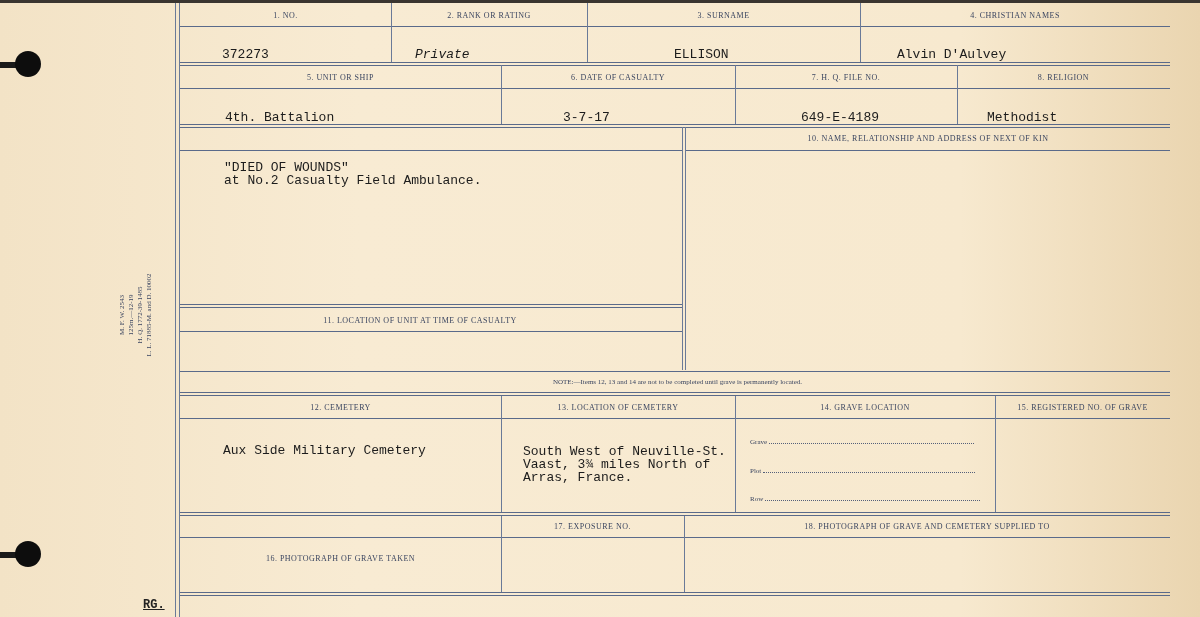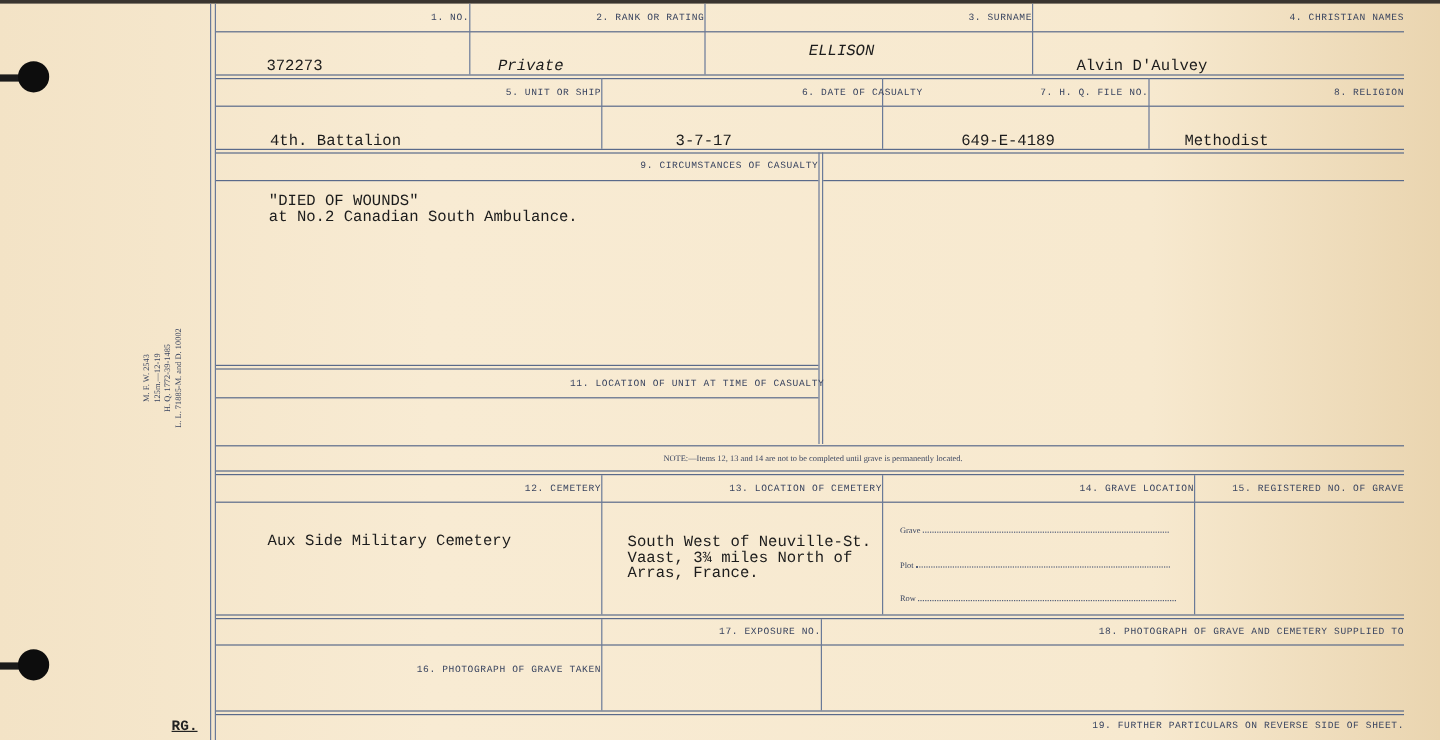--- a/index.html
+++ b/index.html
@@ -13,21 +13,21 @@
     .card { position: absolute; inset: 0; }
     .topband { position: absolute; left: 0; top: 0; width: 1200px; height: 3px; background: #3a3530; }
     .hole { position: absolute; width: 26px; height: 26px; border-radius: 50%; background: #0d0d0d; }
     .hole-tail { position: absolute; height: 6px; background: #1a1a1a; }
     .hl { position: absolute; height: 0; border-top: 1.5px solid #5a6a8a; }
     .hl.dbl { border-top: 1px solid #5a6a8a; }
     .hl.dbl::after { content: ""; position: absolute; left: 0; right: 0; top: 2px; border-top: 1px solid #5a6a8a; }
     .vl { position: absolute; width: 0; border-left: 1px solid #6a7a98; }
     .lbl {
       position: absolute; font-size: 8px; letter-spacing: 0.5px; text-transform: uppercase;
-      color: #3a4560; text-align: right; white-space: nowrap; font-family: Liberation Mono, monospace;
+      color: #3a4560; text-align: center; white-space: nowrap;
     }
     .val {
       position: absolute; font-family: "Liberation Mono", monospace; font-size: 13px;
       color: #1c1c1c; white-space: pre; line-height: 13px;
     }
     .side-note {
       position: absolute; left: 118px; top: 370px; transform: rotate(-90deg); transform-origin: left top;
       font-size: 7px; line-height: 9px; color: #3a4560; text-align: center; width: 110px;
     }
     .dots { position: absolute; font-size: 7px; color: #3a4560; white-space: nowrap; }
@@ -62,52 +62,52 @@
   <div class="vl" style="left:587px;top:3px;height:59px;"></div>
   <div class="vl" style="left:860px;top:3px;height:59px;"></div>
 
   <div class="lbl" style="left:180px;width:211px;top:11px;">1. No.</div>
   <div class="lbl" style="left:391px;width:196px;top:11px;">2. Rank or Rating</div>
   <div class="lbl" style="left:587px;width:273px;top:11px;">3. Surname</div>
   <div class="lbl" style="left:860px;width:310px;top:11px;">4. Christian Names</div>
 
   <div class="val" style="left:222px;top:48px;">372273</div>
   <div class="val" style="left:415px;top:48px;font-style:italic;">Private</div>
-  <div class="val" style="left:674px;top:36px;font-style:italic;">ELLISON</div>
+  <div class="val" style="left:674px;top:48px;">ELLISON</div>
   <div class="val" style="left:897px;top:48px;">Alvin D'Aulvey</div>
 
   <div class="hl" style="left:180px;width:990px;top:88px;"></div>
   <div class="hl dbl" style="left:180px;width:990px;top:124px;"></div>
   <div class="vl" style="left:501px;top:65px;height:59px;"></div>
   <div class="vl" style="left:735px;top:65px;height:59px;"></div>
   <div class="vl" style="left:957px;top:65px;height:59px;"></div>
 
   <div class="lbl" style="left:180px;width:321px;top:73px;">5. Unit or Ship</div>
-  <div class="lbl" style="left:501px;width:234px;top:73px;padding-left:34px;">6. Date of Casualty</div>
+  <div class="lbl" style="left:501px;width:234px;top:73px;">6. Date of Casualty</div>
   <div class="lbl" style="left:735px;width:222px;top:73px;">7. H. Q. File No.</div>
   <div class="lbl" style="left:957px;width:213px;top:73px;">8. Religion</div>
 
   <div class="val" style="left:225px;top:111px;">4th. Battalion</div>
   <div class="val" style="left:563px;top:111px;">3-7-17</div>
   <div class="val" style="left:801px;top:111px;">649-E-4189</div>
   <div class="val" style="left:987px;top:111px;">Methodist</div>
 
   <div class="hl" style="left:180px;width:502px;top:150px;"></div>
   <div class="hl" style="left:686px;width:484px;top:150px;"></div>
   <div class="vl" style="left:682px;top:127px;height:243px;"></div>
   <div class="vl" style="left:685px;top:127px;height:243px;"></div>
 
-  <div class="lbl" style="left:180px;width:502px;top:134px;">9. Circumstances of Casualty</div>
+  <div class="lbl" style="left:686px;width:484px;top:134px;">10. Name, Relationship and Address of Next of Kin</div>
 
   <div class="val" style="left:224px;top:161px;">"DIED OF WOUNDS"</div>
-  <div class="val" style="left:224px;top:174px;">at No.2 Canadian South Ambulance.</div>
+  <div class="val" style="left:224px;top:174px;">at No.2 Casualty Field Ambulance.</div>
 
   <div class="hl dbl" style="left:180px;width:502px;top:304px;"></div>
   <div class="hl" style="left:180px;width:502px;top:331px;"></div>
-  <div class="lbl" style="left:185px;width:502px;top:316px;">11. Location of Unit at Time of Casualty</div>
+  <div class="lbl" style="left:169px;width:502px;top:316px;">11. Location of Unit at Time of Casualty</div>
 
   <div class="hl" style="left:180px;width:990px;top:371px;"></div>
   <div class="note">NOTE:—Items 12, 13 and 14 are not to be completed until grave is permanently located.</div>
   <div class="hl dbl" style="left:180px;width:990px;top:392px;"></div>
 
   <div class="hl" style="left:180px;width:990px;top:418px;"></div>
   <div class="hl dbl" style="left:180px;width:990px;top:512px;"></div>
   <div class="vl" style="left:501px;top:396px;height:116px;"></div>
   <div class="vl" style="left:735px;top:396px;height:116px;"></div>
   <div class="vl" style="left:995px;top:396px;height:116px;"></div>
@@ -128,16 +128,15 @@
 
   <div class="hl" style="left:180px;width:990px;top:537px;"></div>
   <div class="hl dbl" style="left:180px;width:990px;top:592px;"></div>
   <div class="vl" style="left:501px;top:516px;height:76px;"></div>
   <div class="vl" style="left:684px;top:516px;height:76px;"></div>
 
   <div class="lbl" style="left:180px;width:321px;top:522px;margin-top:32px;">16. Photograph of Grave Taken</div>
   <div class="lbl" style="left:501px;width:183px;top:522px;">17. Exposure No.</div>
   <div class="lbl" style="left:684px;width:486px;top:522px;">18. Photograph of Grave and Cemetery Supplied to</div>
 
-  <div class="lbl" style="left:180px;width:990px;top:601px;">19. Further Particulars on Reverse Side of Sheet.</div>
 
   <div class="rg">RG.</div>
 </div>
 
 </body></html>

